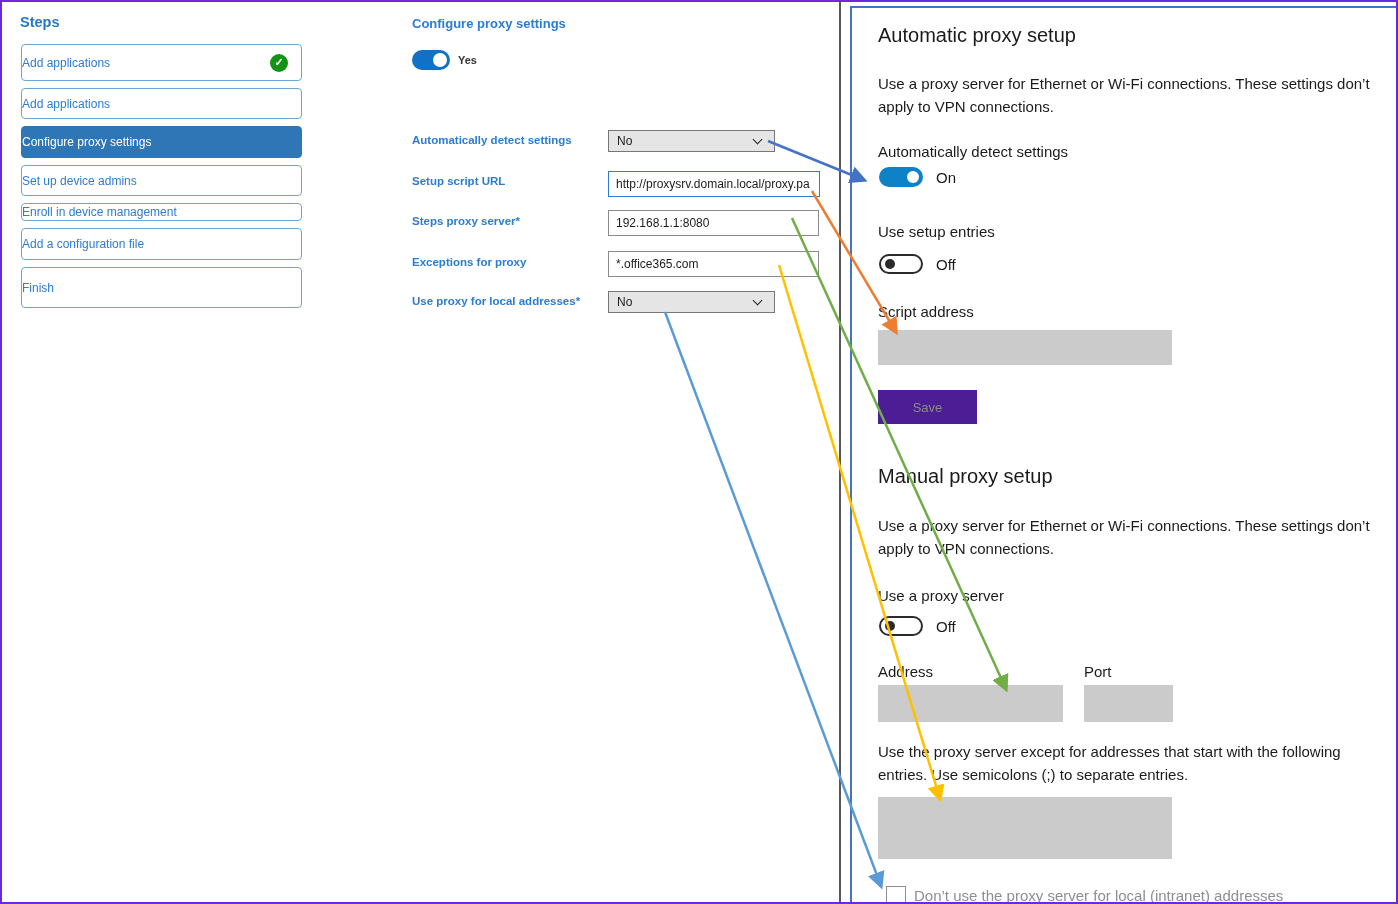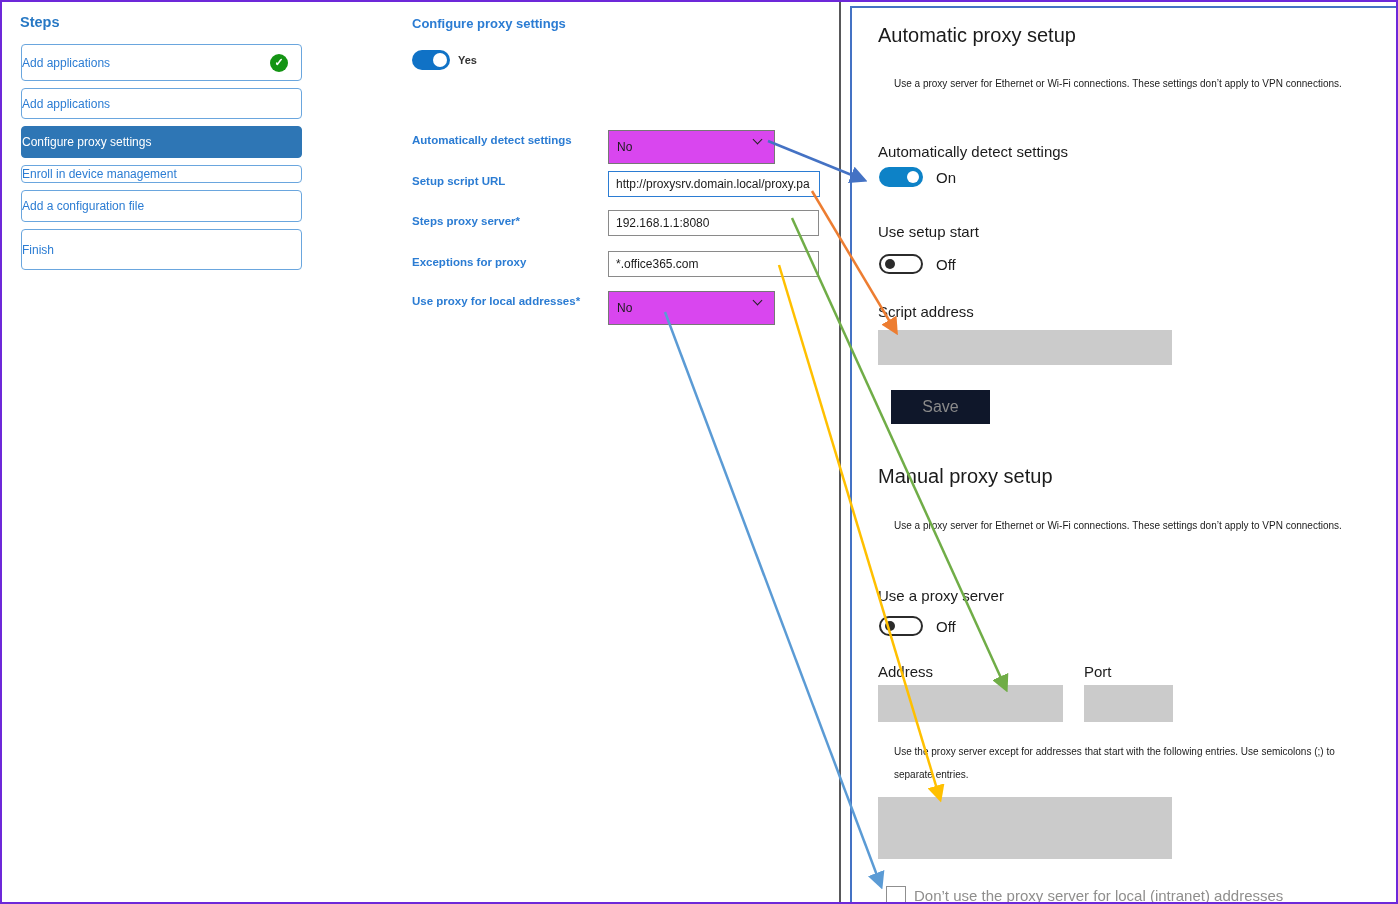--- a/index.html
+++ b/index.html
@@ -22,45 +22,45 @@
   .form-title { position:absolute; left:410px; top:14px; font-size:13px; font-weight:bold; color:#2b7cd3; }
   .toggle-sm { position:absolute; left:410px; top:48px; width:38px; height:20px; border-radius:10px;
                background:#1072c6; cursor:pointer; }
   .toggle-sm .knob { position:absolute; right:3px; top:3px; width:14px; height:14px; border-radius:50%; background:#fff; }
   .toggle-sm-label { position:absolute; left:456px; top:52px; font-size:11px; font-weight:bold; color:#333; }
 
   .f-label { position:absolute; left:410px; font-size:11.5px; font-weight:bold; color:#2b7cd3; }
   .tb { position:absolute; left:606px; width:211px; height:26px; border:1px solid #8a8a8a;
         font-family:"Liberation Sans",sans-serif; font-size:12px; color:#1b1b1b; padding:12px 7px; background:#fff; }
   .tb.focus { border:1.5px solid #2b7cd3; }
-  .dd { position:absolute; left:606px; width:167px; height:34px; border:1px solid #777;
-        background:#d946ef; font-size:12px; color:#1b1b1b; display:flex; align-items:center;
+  .dd { position:absolute; left:606px; width:167px; height:22px; border:1px solid #777;
+        background:#e5e5e5; font-size:12px; color:#1b1b1b; display:flex; align-items:center;
         padding-left:8px; cursor:pointer; }
   .dd .chev { position:absolute; right:13px; top:5px; width:7px; height:7px;
               border-right:1.6px solid #222; border-bottom:1.6px solid #222; transform:rotate(45deg); }
 
   
   .divider { position:absolute; left:837px; top:0; width:2px; height:904px; background:#58585a; }
   .panel-border { position:absolute; left:848px; top:4px; right:-4px; bottom:-4px;
                   border:2px solid #4472c4; pointer-events:none; }
 
   
   .sp { position:absolute; color:#1b1b1b; }
   .sp-h { font-size:20px; font-weight:400; }
-  .sp-p { font-size:10px; line-height:23px;margin-left:16px; }
+  .sp-p { font-size:15px; line-height:23px; }
   .sp-l { font-size:15px; }
   .tgl { position:absolute; width:44px; height:20px; border-radius:10px; cursor:pointer; }
   .tgl.on { background:#0d82c7; }
   .tgl.on .knob { position:absolute; right:4px; top:4px; width:12px; height:12px; border-radius:50%; background:#fff; }
   .tgl.off { border:2px solid #2b2b2b; background:#fff; }
   .tgl.off .knob { position:absolute; left:4px; top:3px; width:10px; height:10px; border-radius:50%; background:#2b2b2b; }
   .tgl-state { position:absolute; font-size:15px; color:#1b1b1b; }
   .gray-box { position:absolute; background:#cbcbcb; cursor:text; }
-  .save-btn { position:absolute; background:#0f172a; color:#8a8a8a; font-size:16px;
-              border:none; cursor:pointer; font-family:"Liberation Sans",sans-serif;margin-left:13px; }
+  .save-btn { position:absolute; background:#4c1d95; color:#8a8a8a; font-size:13px;
+              border:none; cursor:pointer; font-family:"Liberation Sans",sans-serif; }
   .cbx { position:absolute; width:20px; height:20px; border:1.5px solid #8f8f8f; background:#fff; cursor:pointer; }
   .cbx-label { position:absolute; font-size:15px; color:#8f8e8d; }
 
   .overlay { position:absolute; left:0; top:0; pointer-events:none; }
 </style>
 </head>
 <body>
 
 <div class="stage">
 
@@ -68,20 +68,23 @@
   <div class="steps-list">
     <div class="step-btn" style="height:37px">
       <span>Add applications</span>
       <span class="check-badge">✓</span>
     </div>
     <div class="step-btn" style="height:31px">
       <span>Add applications</span>
     </div>
     <div class="step-btn active" style="height:32px">
       <span>Configure proxy settings</span>
+    </div>
+    <div class="step-btn" style="height:31px">
+      <span>Set up device admins</span>
     </div>
     <div class="step-btn" style="height:18px">
       <span>Enroll in device management</span>
     </div>
     <div class="step-btn" style="height:32px">
       <span>Add a configuration file</span>
     </div>
     <div class="step-btn" style="height:41px">
       <span>Finish</span>
     </div>
@@ -119,21 +122,21 @@
 
   <div class="sp sp-h" style="left:876px; top:22px">Automatic proxy setup</div>
   <div class="sp sp-p" style="left:876px; top:70px; width:495px">Use a proxy server for Ethernet or Wi-Fi connections. These settings don’t apply to VPN connections.</div>
 
   <div class="sp sp-l" style="left:876px; top:141px">Automatically detect settings</div>
   <div class="tgl on" style="left:877px; top:165px">
       <div class="knob"></div>
     </div>
   <div class="tgl-state" style="left:934px; top:167px">On</div>
 
-  <div class="sp sp-l" style="left:876px; top:221px">Use setup start</div>
+  <div class="sp sp-l" style="left:876px; top:221px">Use setup entries</div>
   <div class="tgl off" style="left:877px; top:252px">
       <div class="knob"></div>
     </div>
   <div class="tgl-state" style="left:934px; top:254px">Off</div>
 
   <div class="sp sp-l" style="left:876px; top:301px">Script address</div>
   <div class="gray-box" style="left:876px; top:328px; width:294px; height:35px"></div>
   <button class="save-btn" style="left:876px; top:388px; width:99px; height:34px">Save</button>
 
   <div class="sp sp-h" style="left:876px; top:463px">Manual proxy setup</div>

